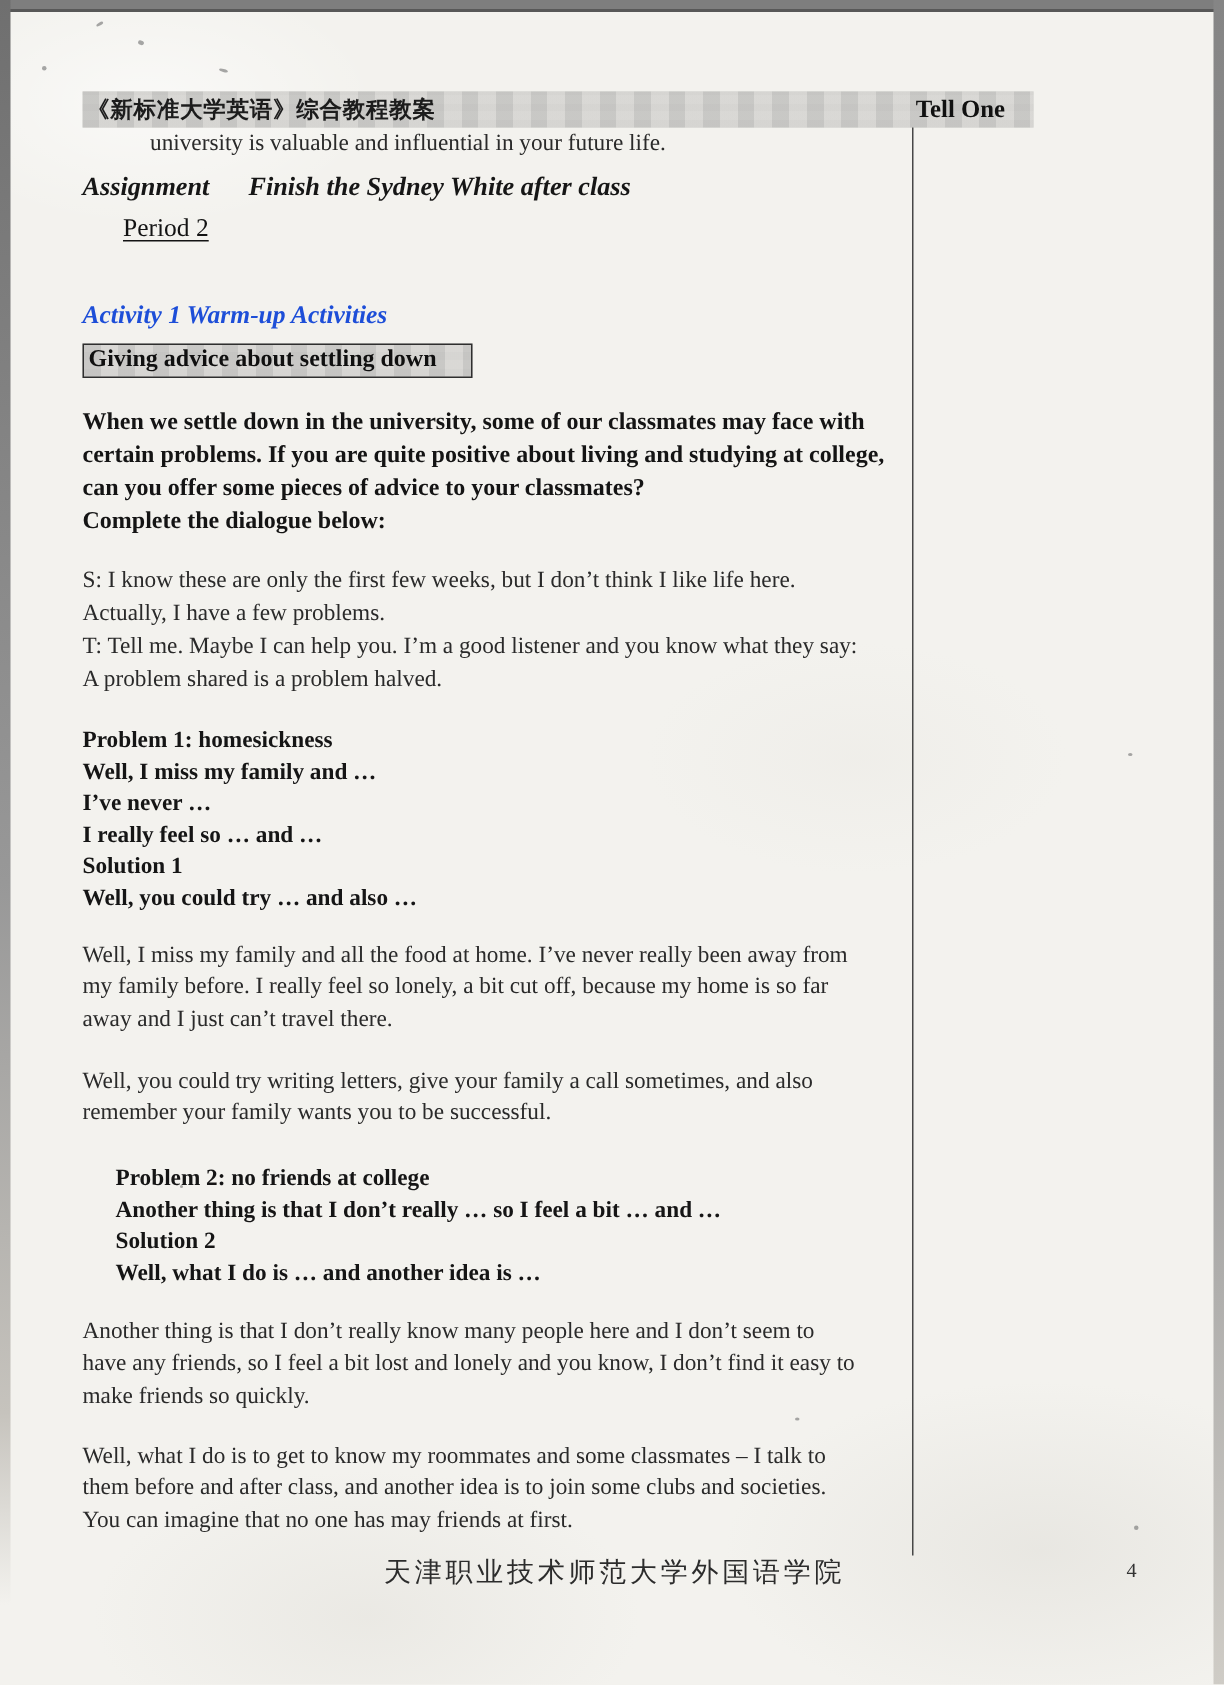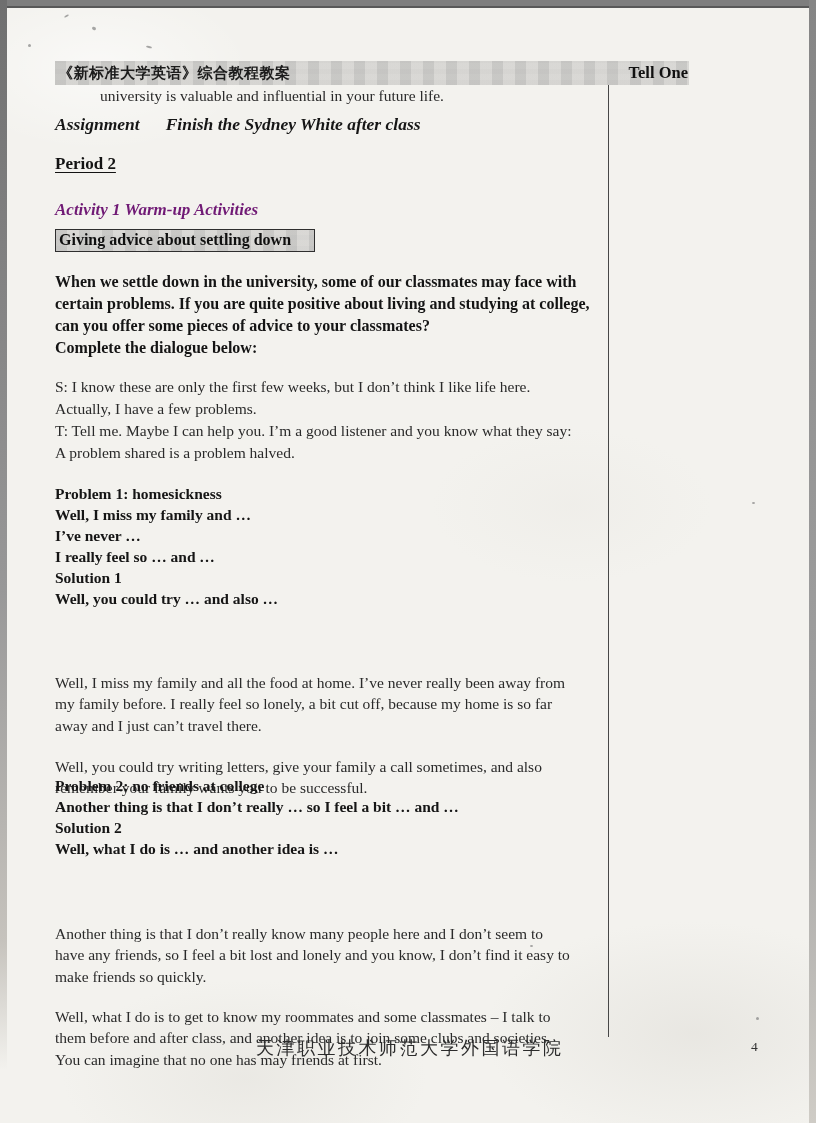--- a/index.html
+++ b/index.html
@@ -28,47 +28,47 @@
   .mottled{
     background-color:#d0cfcc;
     background-image:
       repeating-linear-gradient(90deg, rgba(190,190,188,.55) 0 11px, rgba(220,219,216,.55) 11px 23px),
       repeating-linear-gradient(0deg, rgba(205,204,201,.4) 0 5px, rgba(222,221,218,.4) 5px 11px);
   }
 
   .header-band{
     position:absolute;left:55px;top:61px;width:634px;height:24px;
     display:flex;justify-content:space-between;align-items:center;
-    padding:0 1px 0 3px;box-sizing:border-box;
+    padding:0 19px 0 3px;box-sizing:border-box;
   }
   .header-title{font-weight:bold;font-size:15px;letter-spacing:.5px;color:#1c1c1c;}
   .header-book{font-weight:bold;font-size:16.5px;color:#111;}
 
   .v-rule{position:absolute;left:608px;top:85px;width:1px;height:952px;background:#474747;}
 
   .abs{position:absolute;left:55px;}
   .prewrap{white-space:pre-line;}
 
   .line-univ{top:87px;font-size:15.5px;color:#2a2a2a;margin-left:45px;}
   .assignment{top:114px;font-size:17.5px;font-weight:bold;font-style:italic;color:#161616;}
   .assignment .gap{display:inline-block;width:26px;}
-  .period{top:154px;font-size:17px;font-weight:bold;text-decoration:underline;text-underline-offset:3px;color:#131313;}
-  .activity{top:200px;font-size:17px;font-weight:bold;font-style:italic;color:#701a75;}
+  .period{top:142px;font-size:17px;font-weight:normal;text-decoration:underline;text-underline-offset:3px;color:#131313;margin-left:27px;}
+  .activity{top:200px;font-size:17px;font-weight:bold;font-style:italic;color:#1d4ed8;}
   .topic-box{
     top:229px;display:inline-block;border:1px solid #2e2e2e;
     padding:1px 23px 2px 3px;font-weight:bold;font-size:16px;color:#101010;
   }
   .task-intro{top:271px;width:555px;font-weight:bold;font-size:16px;line-height:22px;color:#141414;}
   .dialogue{top:376px;width:560px;font-size:15.5px;line-height:22px;color:#2a2a2a;}
   .problem-block{width:560px;font-weight:bold;font-size:15.5px;line-height:21px;color:#151515;}
   .problem1{top:483px;}
-  .para{width:560px;font-size:15.5px;line-height:21.3px;color:#2a2a2a;margin-top:46px;}
+  .para{width:560px;font-size:15.5px;line-height:21.3px;color:#2a2a2a;}
   .para1{top:626px;}
   .para2{top:710px;}
-  .problem2{top:775px;}
+  .problem2{top:775px;margin-left:22px;}
   .para3{top:877px;}
   .para4{top:960px;}
 
   .footer-inst{position:absolute;left:256px;top:1036px;font-size:18px;letter-spacing:2.5px;color:#2c2c2c;}
   .page-num{position:absolute;left:751px;top:1039px;font-size:13.5px;color:#333;}
 
   .speck{position:absolute;border-radius:50%;background:#7a7a7a;opacity:.65;}
   .s1{left:92px;top:27px;width:4px;height:3px;transform:rotate(20deg);}
   .s2{left:64px;top:15px;width:5px;height:2px;transform:rotate(-30deg);}
   .s3{left:28px;top:44px;width:3px;height:3px;}

